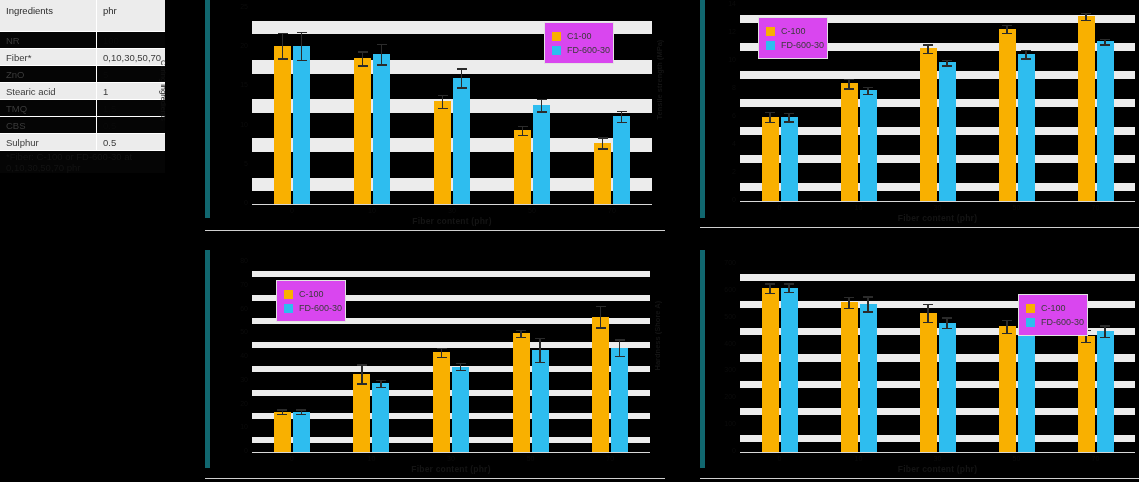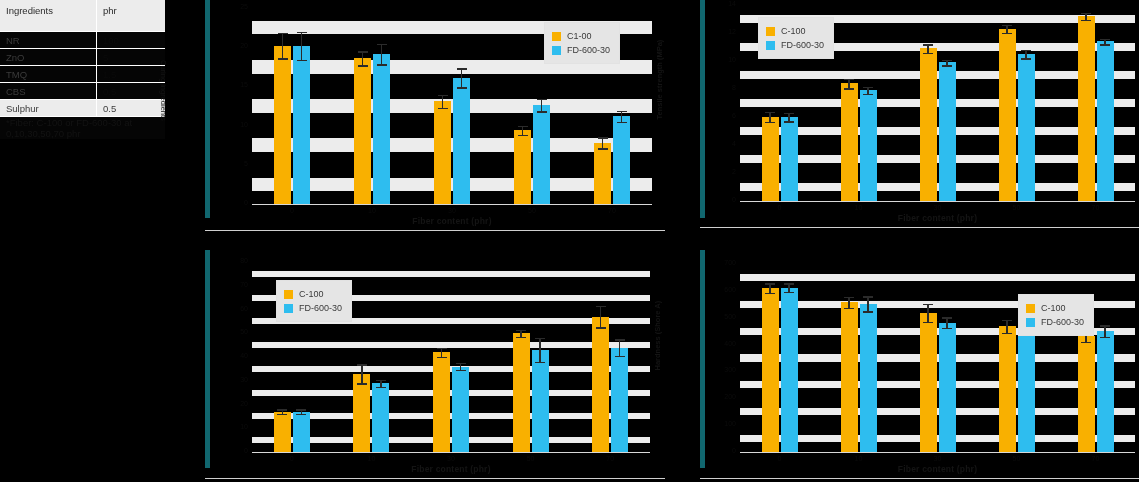--- a/index.html
+++ b/index.html
@@ -33,22 +33,22 @@
   .band{position:absolute;left:0;right:0;background:#000;}
   .axis-bottom{position:absolute;height:1px;background:#cfcfcf;}
   .baseline{position:absolute;height:1px;background:#d8d8d8;}
 
   .bar{position:absolute;bottom:0;}
   .bar.c1{background:#f9b000;}
   .bar.c2{background:#2ebdef;}
   .err{position:absolute;width:1.4px;background:#2b2b2b;}
   .cap{position:absolute;height:1.4px;background:#2b2b2b;}
 
-  .legend{position:absolute;background:#e5e5e5;border:1px solid #e2e2e2;
-          padding:6px 9px 6px 7px;}
+  .legend{position:absolute;background:#d946ef;border:1px solid #e2e2e2;
+          padding:6px 3px 6px 7px;}
   .legend .row{display:flex;align-items:center;height:14px;}
   .legend .sw{width:9px;height:9px;margin-right:6px;display:inline-block;}
   .legend .sw.c1{background:#f9b000;}
   .legend .sw.c2{background:#2ebdef;}
   .legend .lb{font-size:9px;color:#3a3a3a;white-space:nowrap;}
 
   .xlab{position:absolute;text-align:center;font-size:8.5px;color:#141414;
         font-weight:700;letter-spacing:.2px;}
   .ylab{position:absolute;font-size:7.5px;color:#141414;font-weight:700;white-space:nowrap;}
   .ylab span{display:block;transform:rotate(-90deg);transform-origin:center center;}
@@ -64,23 +64,31 @@
       <tr class="hdr">
         <th class="col1">Ingredients</th>
         <th class="col2">phr</th>
       </tr>
     </thead>
     <tbody id="tbl-body">
         <tr class="rd">
           <td class="col1">NR</td>
           <td class="col2">100</td>
         </tr>
+        <tr class="rl">
+          <td class="col1">Fiber*</td>
+          <td class="col2">0,10,30,50,70</td>
+        </tr>
         <tr class="rd">
           <td class="col1">ZnO</td>
           <td class="col2">5</td>
+        </tr>
+        <tr class="rl">
+          <td class="col1">Stearic acid</td>
+          <td class="col2">1</td>
         </tr>
         <tr class="rd">
           <td class="col1">TMQ</td>
           <td class="col2">1.5</td>
         </tr>
         <tr class="rd">
           <td class="col1">CBS</td>
           <td class="col2">0.5</td>
         </tr>
         <tr class="rl">

